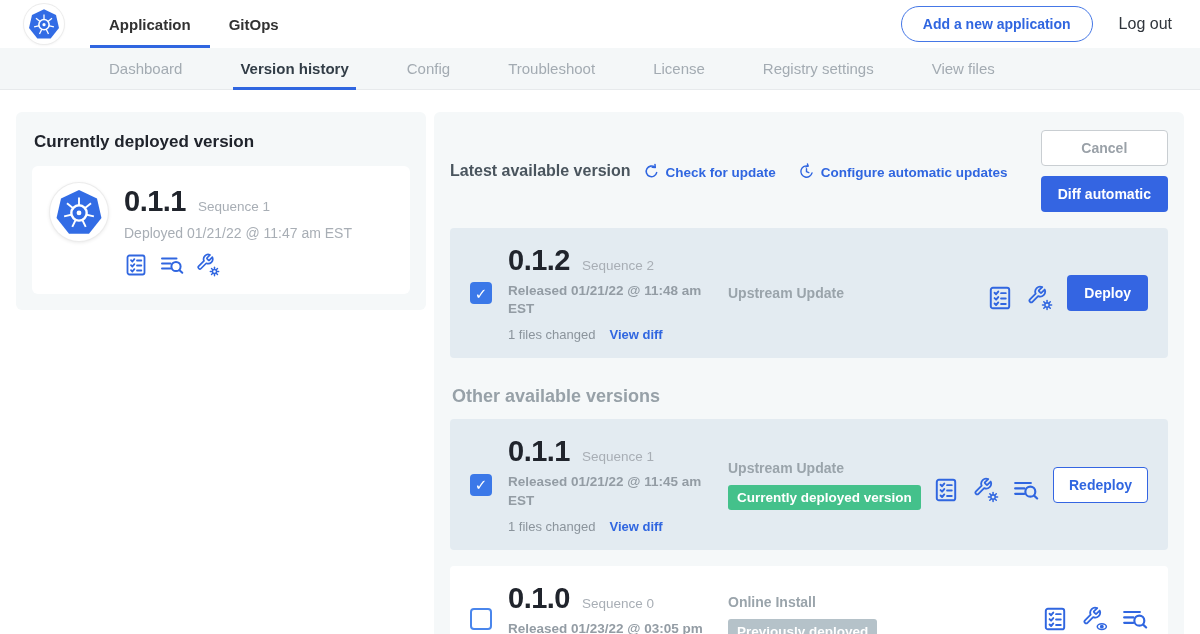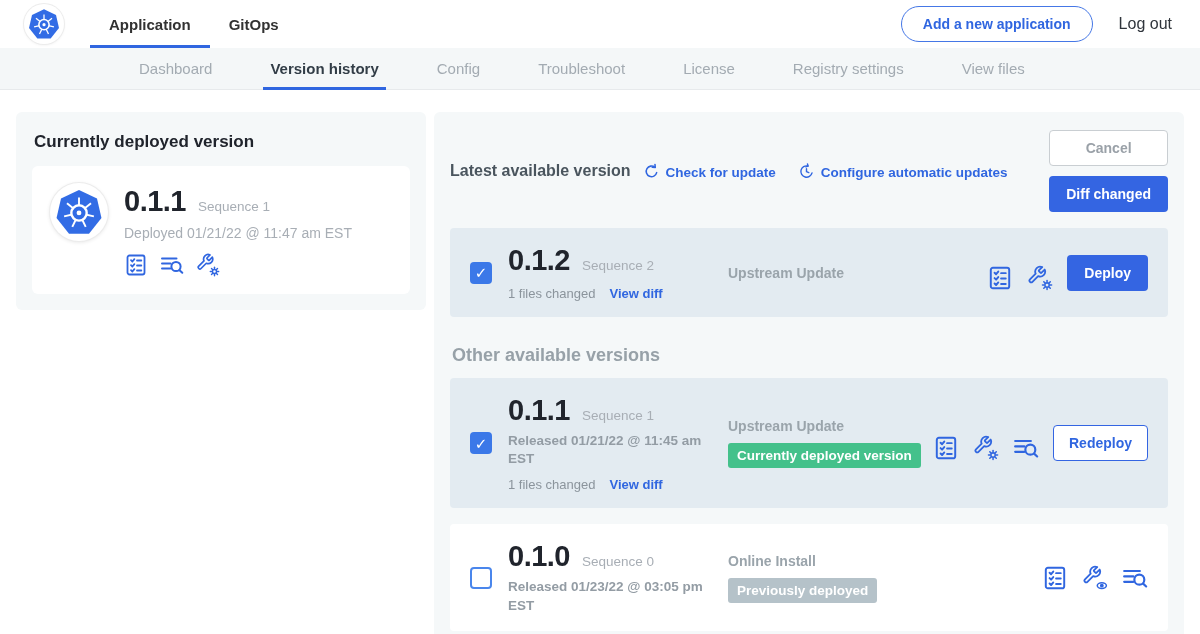--- a/index.html
+++ b/index.html
@@ -16,21 +16,21 @@
   .toptab { height:48px; display:flex; align-items:center; padding:0 19px; position:relative;
     font-size:15px; font-weight:700; color:#323232; cursor:pointer; }
   .toptab.active::after { content:""; position:absolute; left:0; right:0; bottom:0; height:3px; background:#3066e0; }
   .topnav-right { margin-left:auto; display:flex; align-items:center; gap:26px; }
   .add-app-btn { border:1px solid #4577e6; color:#3066e0; background:#fff; border-radius:18px;
     padding:9px 21px; font-weight:700; font-size:14px; cursor:pointer; font-family:inherit; }
   .logout { font-size:16px; color:#30353c; cursor:pointer; }
 
   
   .subnav { height:42px; background:#f4f7f8; border-bottom:1px solid #e7eaec;
-    display:flex; align-items:stretch; padding-left:110px; }
+    display:flex; align-items:stretch; padding-left:80px; }
   .subnav-item { display:flex; align-items:center; padding:0 29px; position:relative;
     font-size:15px; color:#a3abb2; cursor:pointer; }
   .subnav-item.active { color:#323d47; font-weight:700; }
   .subnav-item.active::after { content:""; position:absolute; left:22px; right:22px; bottom:-1px; height:3px; background:#3066e0; }
 
   
   main { display:flex; align-items:flex-start; gap:8px; padding:22px 16px 0 16px; }
   .panel { background:#f5f8f9; border-radius:6px; }
 
   
@@ -236,33 +236,34 @@
         <span>Check for update</span>
       </span>
       <span class="link-btn">
         <svg>
             <use href="#icon-auto-update"></use>
           </svg>
         <span>Configure automatic updates</span>
       </span>
       <div class="header-actions">
         <button class="btn btn-cancel">Cancel</button>
-        <button class="btn btn-blue">Diff changed</button>
+        <button class="btn btn-blue">Diff automatic</button>
       </div>
     </div>
 
     <div class="version-card">
       <div class="checkbox checked">
         <span class="check-glyph">✓</span>
       </div>
       <div class="version-info">
         <div class="version-row">
           <span class="version-num">0.1.2</span>
           <span class="sequence">Sequence 2</span>
         </div>
+        <div class="released">Released 01/21/22 @ 11:48 am EST</div>
         <div class="files-row">
           <span>1 files changed</span>
           <span class="view-diff">View diff</span>
         </div>
       </div>
       <div class="version-middle">
         <div class="source">Upstream Update</div>
       </div>
       <div class="version-actions">
         <svg class="ui-icon">

